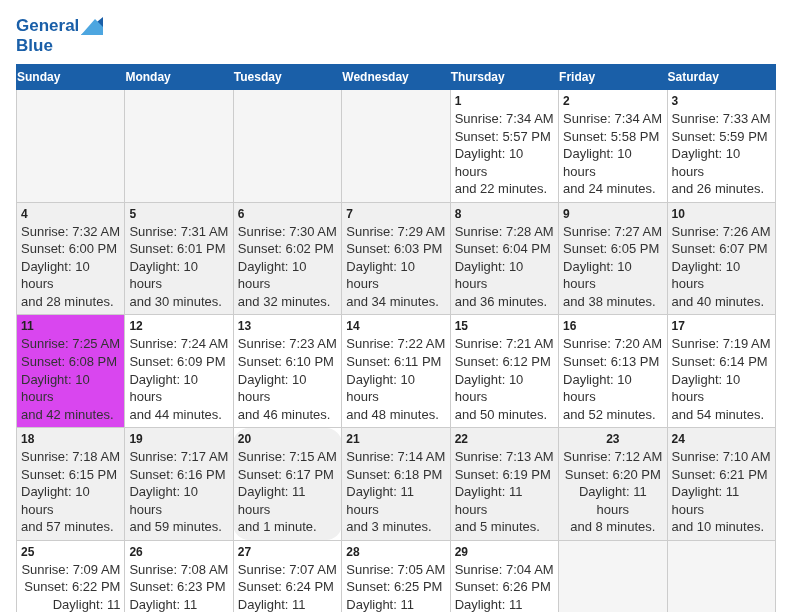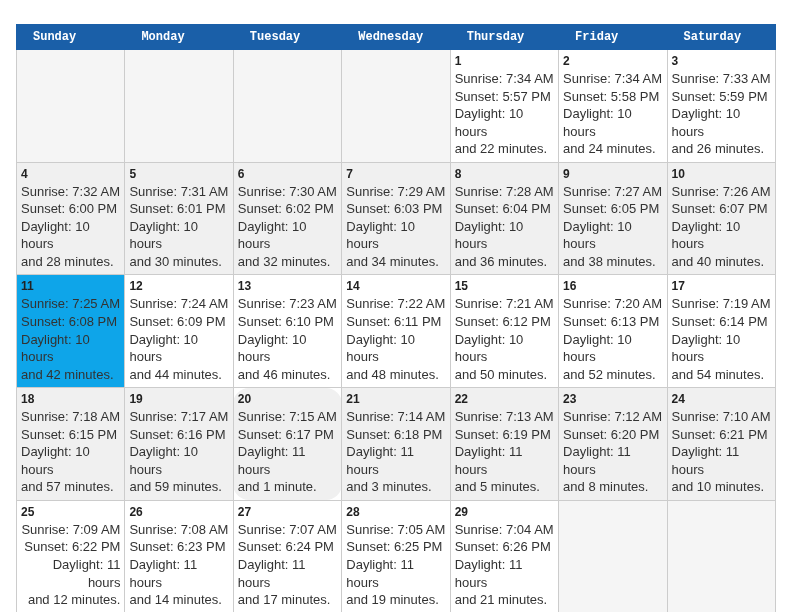--- a/index.html
+++ b/index.html
@@ -39,26 +39,25 @@
       font-weight: 500;
     }
     .calendar {
       width: 100%;
       border-collapse: collapse;
       font-size: 11px;
     }
     .calendar thead tr th {
       background: #1a5fa8;
       color: #fff;
-      padding: 5px 16px;
+      padding: 5px 0;
       text-align: left;
       font-size: 12px;
       font-weight: bold;
       border: 1px solid #1a5fa8;
-      font-family: Liberation Mono, monospace;
     }
     .calendar tbody tr td {
       border: 1px solid #ccc;
       vertical-align: top;
       padding: 4px 4px;
       width: 108px;
       min-height: 80px;
       height: 80px;
     }
     .day-num {
@@ -70,20 +69,35 @@
     .day-info {
       color: #333;
       font-size: 13px;
       line-height: 1.35;
     }
   </style>
 </head>
 <body>
 
 <div>
+  <div class="header-top">
+    <div class="logo-wrapper">
+      <div class="logo-line">
+        <span style="font-size:17px;font-weight:bold;color:#1a5fa8;">General</span>
+        <svg width="22" height="18" viewBox="0 0 22 18" style="margin-left:2px;">
+          <polygon points="0,18 22,0 22,18" fill="#1a5fa8"></polygon>
+          <polygon points="0,18 14,2 22,10 22,18" fill="#4da6e0"></polygon>
+        </svg>
+      </div>
+      <div>
+        <span style="font-size:17px;font-weight:bold;color:#1a5fa8;">Blue</span>
+      </div>
+    </div>
+    <div class="month-title"></div>
+  </div>
   <div class="subtitle"></div>
   <table class="calendar">
     <thead>
       <tr id="weekday-row">
           <th>Sunday</th>
           <th>Monday</th>
           <th>Tuesday</th>
           <th>Wednesday</th>
           <th>Thursday</th>
           <th>Friday</th>
@@ -163,21 +177,21 @@
           </td>
           <td style="background-color: rgb(240, 240, 240);">
             <div class="day-num">10</div>
             <div class="day-info" style="white-space: pre-line;">Sunrise: 7:26 AM
 Sunset: 6:07 PM
 Daylight: 10 hours
 and 40 minutes.</div>
           </td>
         </tr>
         <tr>
-          <td style="background-color: #0ea5e9;">
+          <td style="background-color: #d946ef;">
             <div class="day-num">11</div>
             <div class="day-info" style="white-space: pre-line;">Sunrise: 7:25 AM
 Sunset: 6:08 PM
 Daylight: 10 hours
 and 42 minutes.</div>
           </td>
           <td style="background-color: rgb(255, 255, 255);">
             <div class="day-num">12</div>
             <div class="day-info" style="white-space: pre-line;">Sunrise: 7:24 AM
 Sunset: 6:09 PM
@@ -249,21 +263,21 @@
 Daylight: 11 hours
 and 3 minutes.</div>
           </td>
           <td style="background-color: rgb(240, 240, 240);">
             <div class="day-num">22</div>
             <div class="day-info" style="white-space: pre-line;">Sunrise: 7:13 AM
 Sunset: 6:19 PM
 Daylight: 11 hours
 and 5 minutes.</div>
           </td>
-          <td style="background-color: rgb(240, 240, 240);">
+          <td style="background-color: rgb(240, 240, 240); text-align: center;">
             <div class="day-num">23</div>
             <div class="day-info" style="white-space: pre-line;">Sunrise: 7:12 AM
 Sunset: 6:20 PM
 Daylight: 11 hours
 and 8 minutes.</div>
           </td>
           <td style="background-color: rgb(240, 240, 240);">
             <div class="day-num">24</div>
             <div class="day-info" style="white-space: pre-line;">Sunrise: 7:10 AM
 Sunset: 6:21 PM

